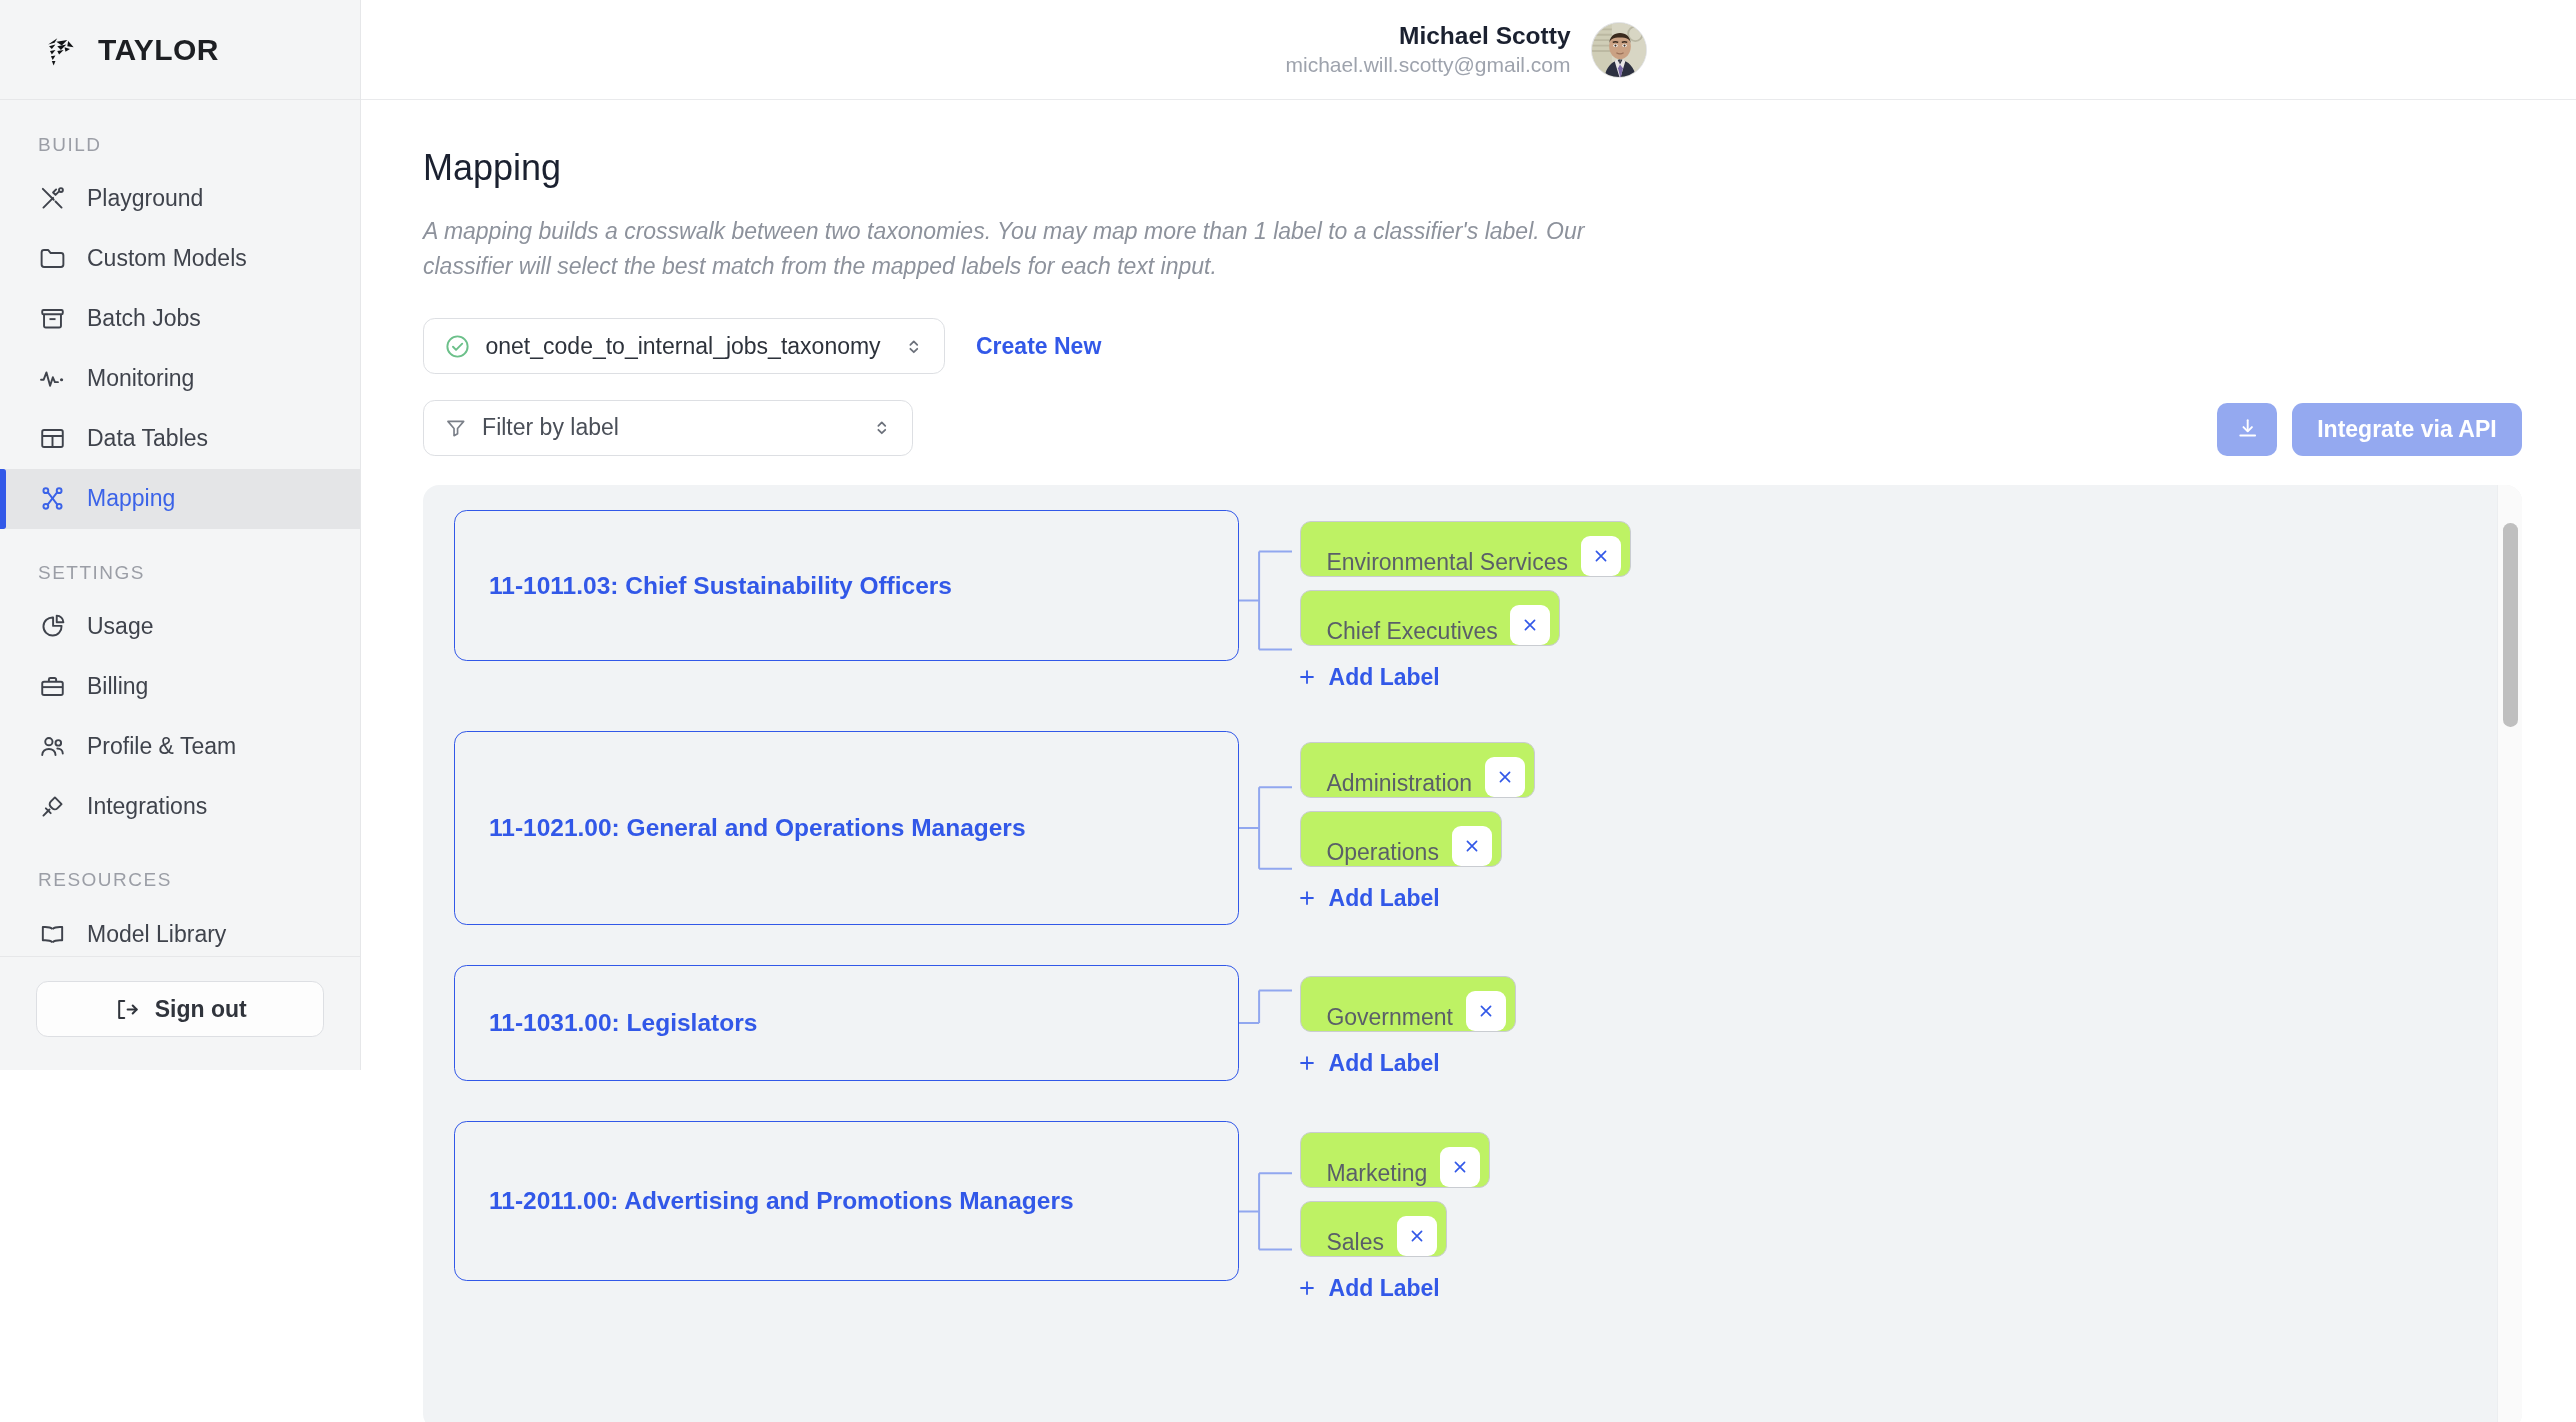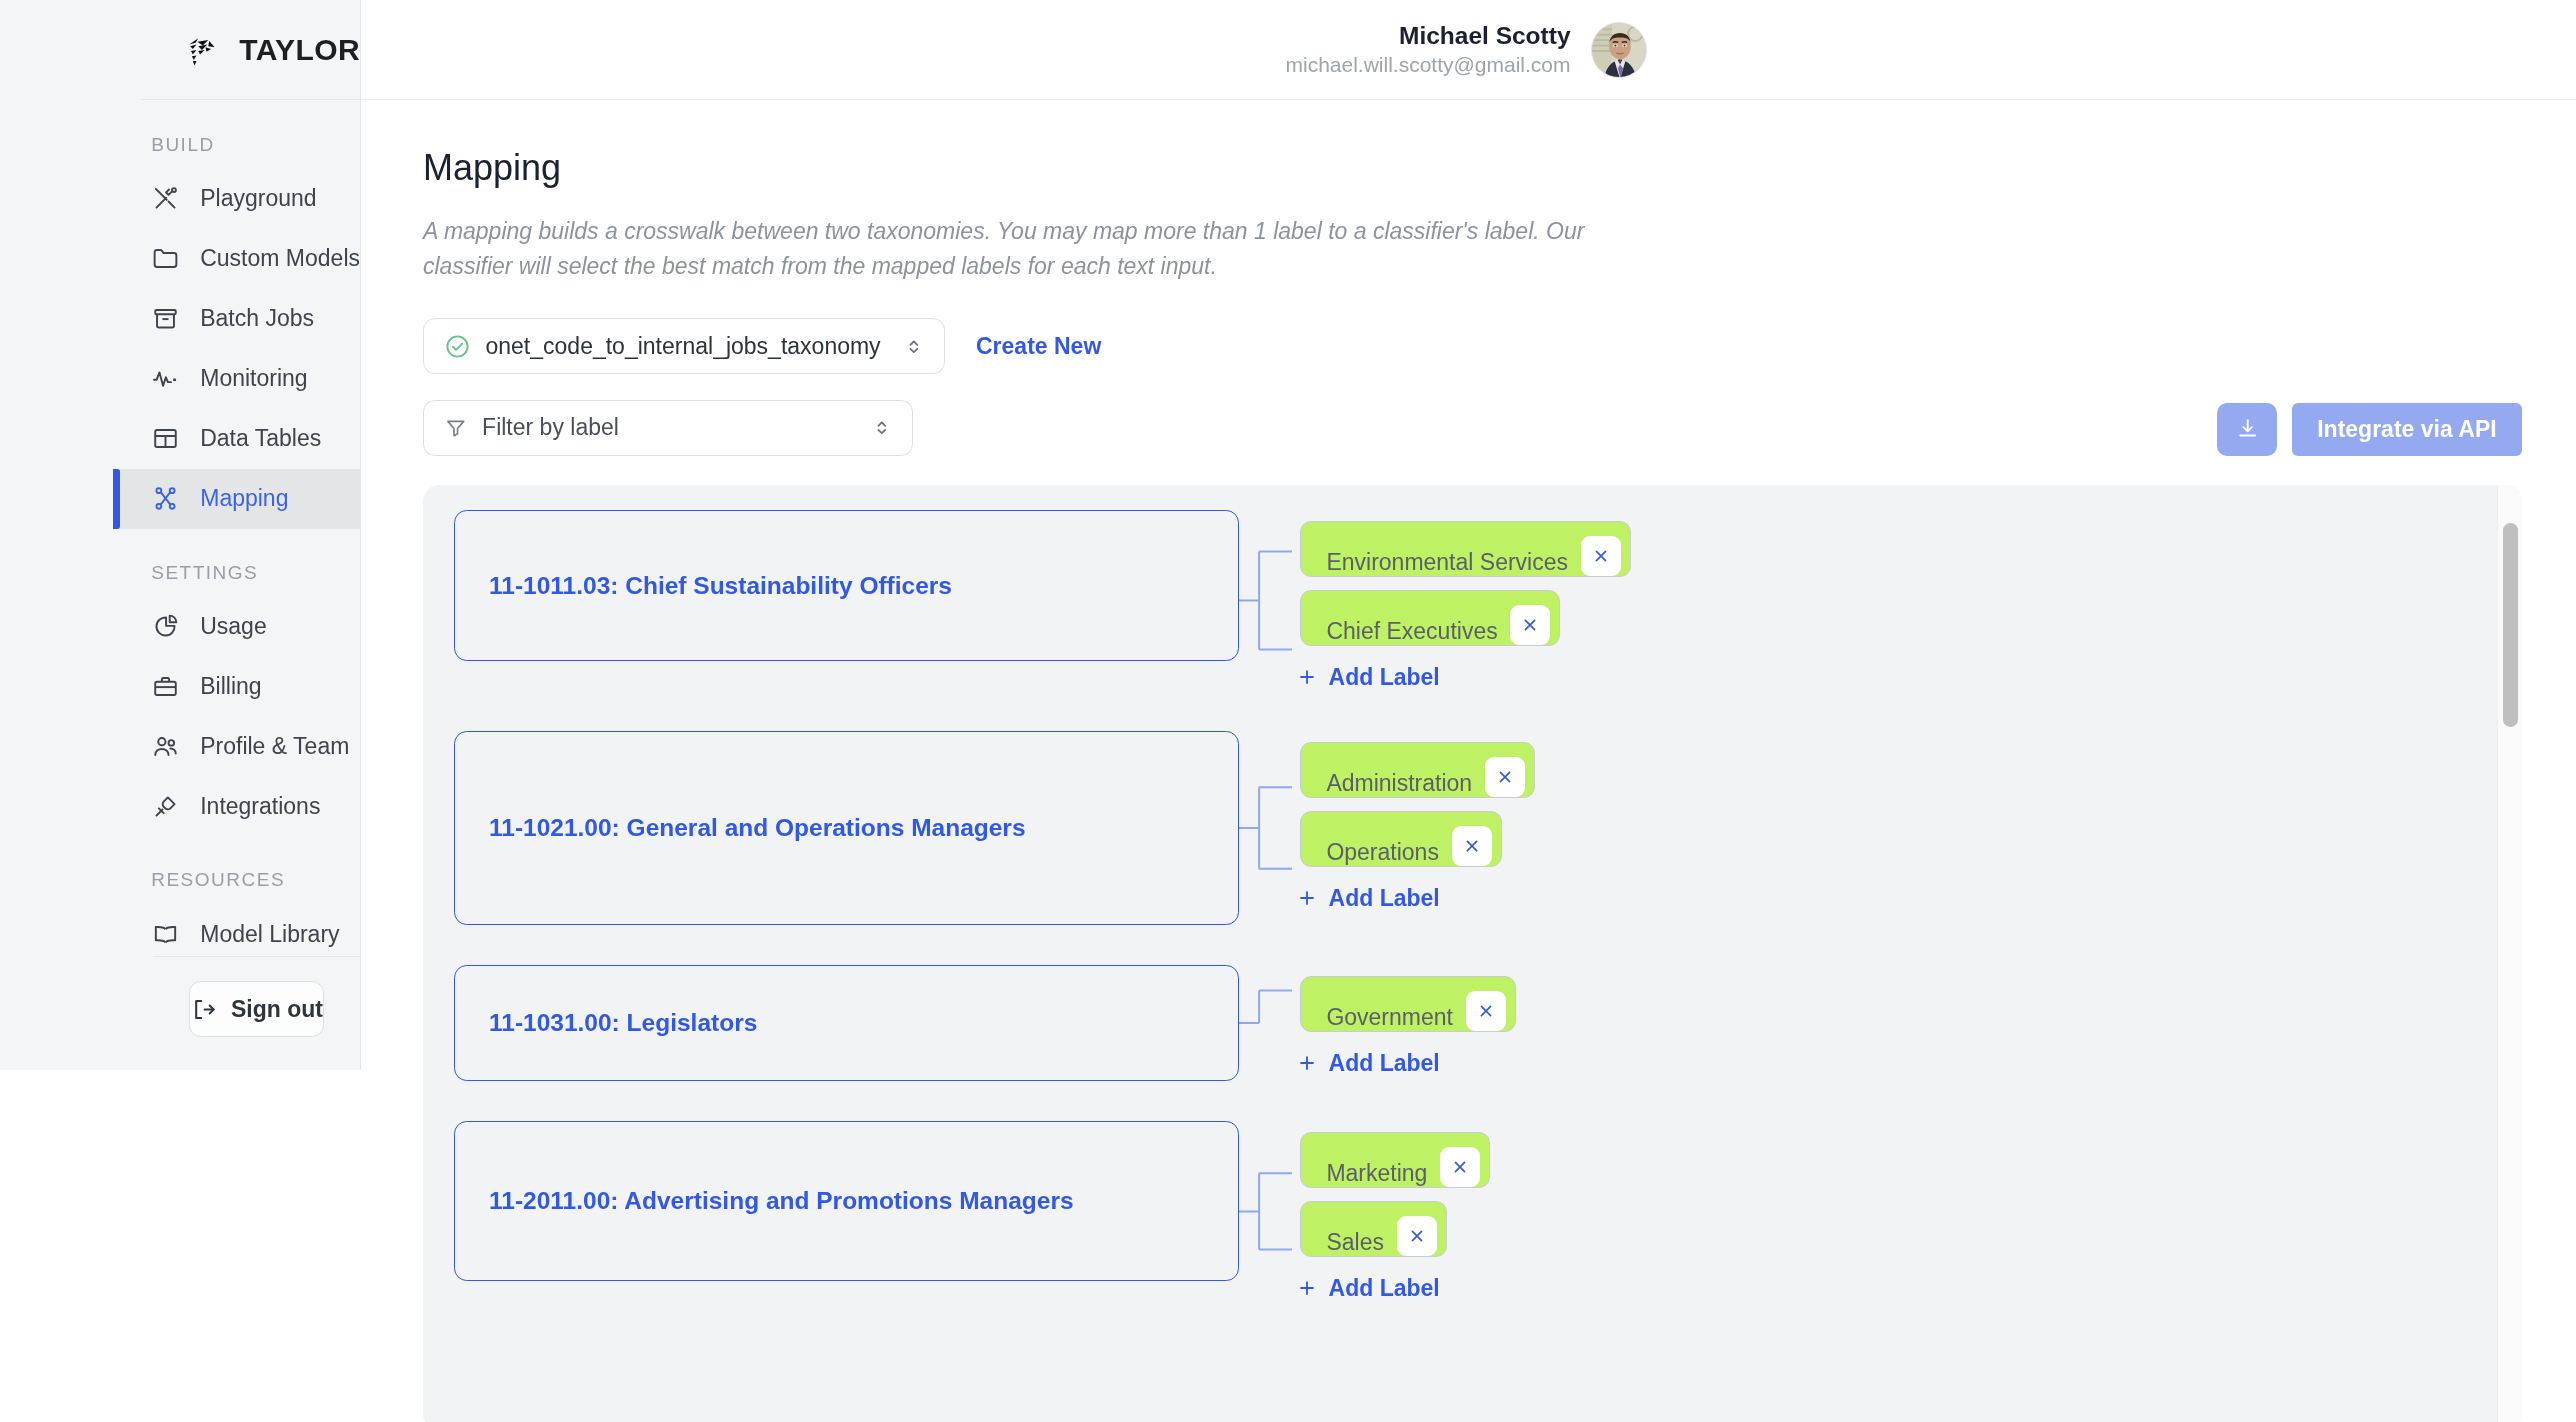--- a/index.html
+++ b/index.html
@@ -12,21 +12,20 @@
   }
   .app { display:flex; width:2576px; height:1422px; }
 
   
   .sidebar {
     width:361px; height:1070px; flex:0 0 361px;
     background:#f4f5f6;
     border-right:0.9px solid #e6e7e9;
     display:flex; flex-direction:column;
     position:relative;
-    align-items:flex-end;
   }
   .brand {
     height:100px; flex:0 0 100px;
     display:flex; align-items:center; gap:18px;
     padding-left:40px;
     border-bottom:0.9px solid #e6e7e9;
   }
   .brand-logo { width:40px; height:40px; display:block; }
   .brand-name {
     font-size:30px; font-weight:700; color:#1d1f23; letter-spacing:0.4px;
@@ -101,21 +100,21 @@
   .select-text.placeholder { color:#4a4f58; }
   .create-new { font-size:23px; color:#3258e8; font-weight:700; cursor:pointer; }
 
   .toolbar-row { display:flex; align-items:flex-end; justify-content:space-between; margin-bottom:29px; }
   .toolbar-actions { display:flex; align-items:center; gap:14.5px; }
   .icon-btn {
     width:60px; height:53px; border-radius:10px; background:#94a9f0;
     display:flex; align-items:center; justify-content:center; cursor:pointer; border:none;
   }
   .primary-btn {
-    height:53px; border-radius:6px; background:#94a9f0; border:none;
+    height:53px; border-radius:11px; background:#94a9f0; border:none;
     color:#fff; font-size:23px; font-weight:700; padding:0 25.4px; cursor:pointer;
   }
 
   
   .map-panel {
     position:relative;
     background:#f1f3f5;
     border-radius:16.3px;
     height:945px;
     overflow:hidden;

